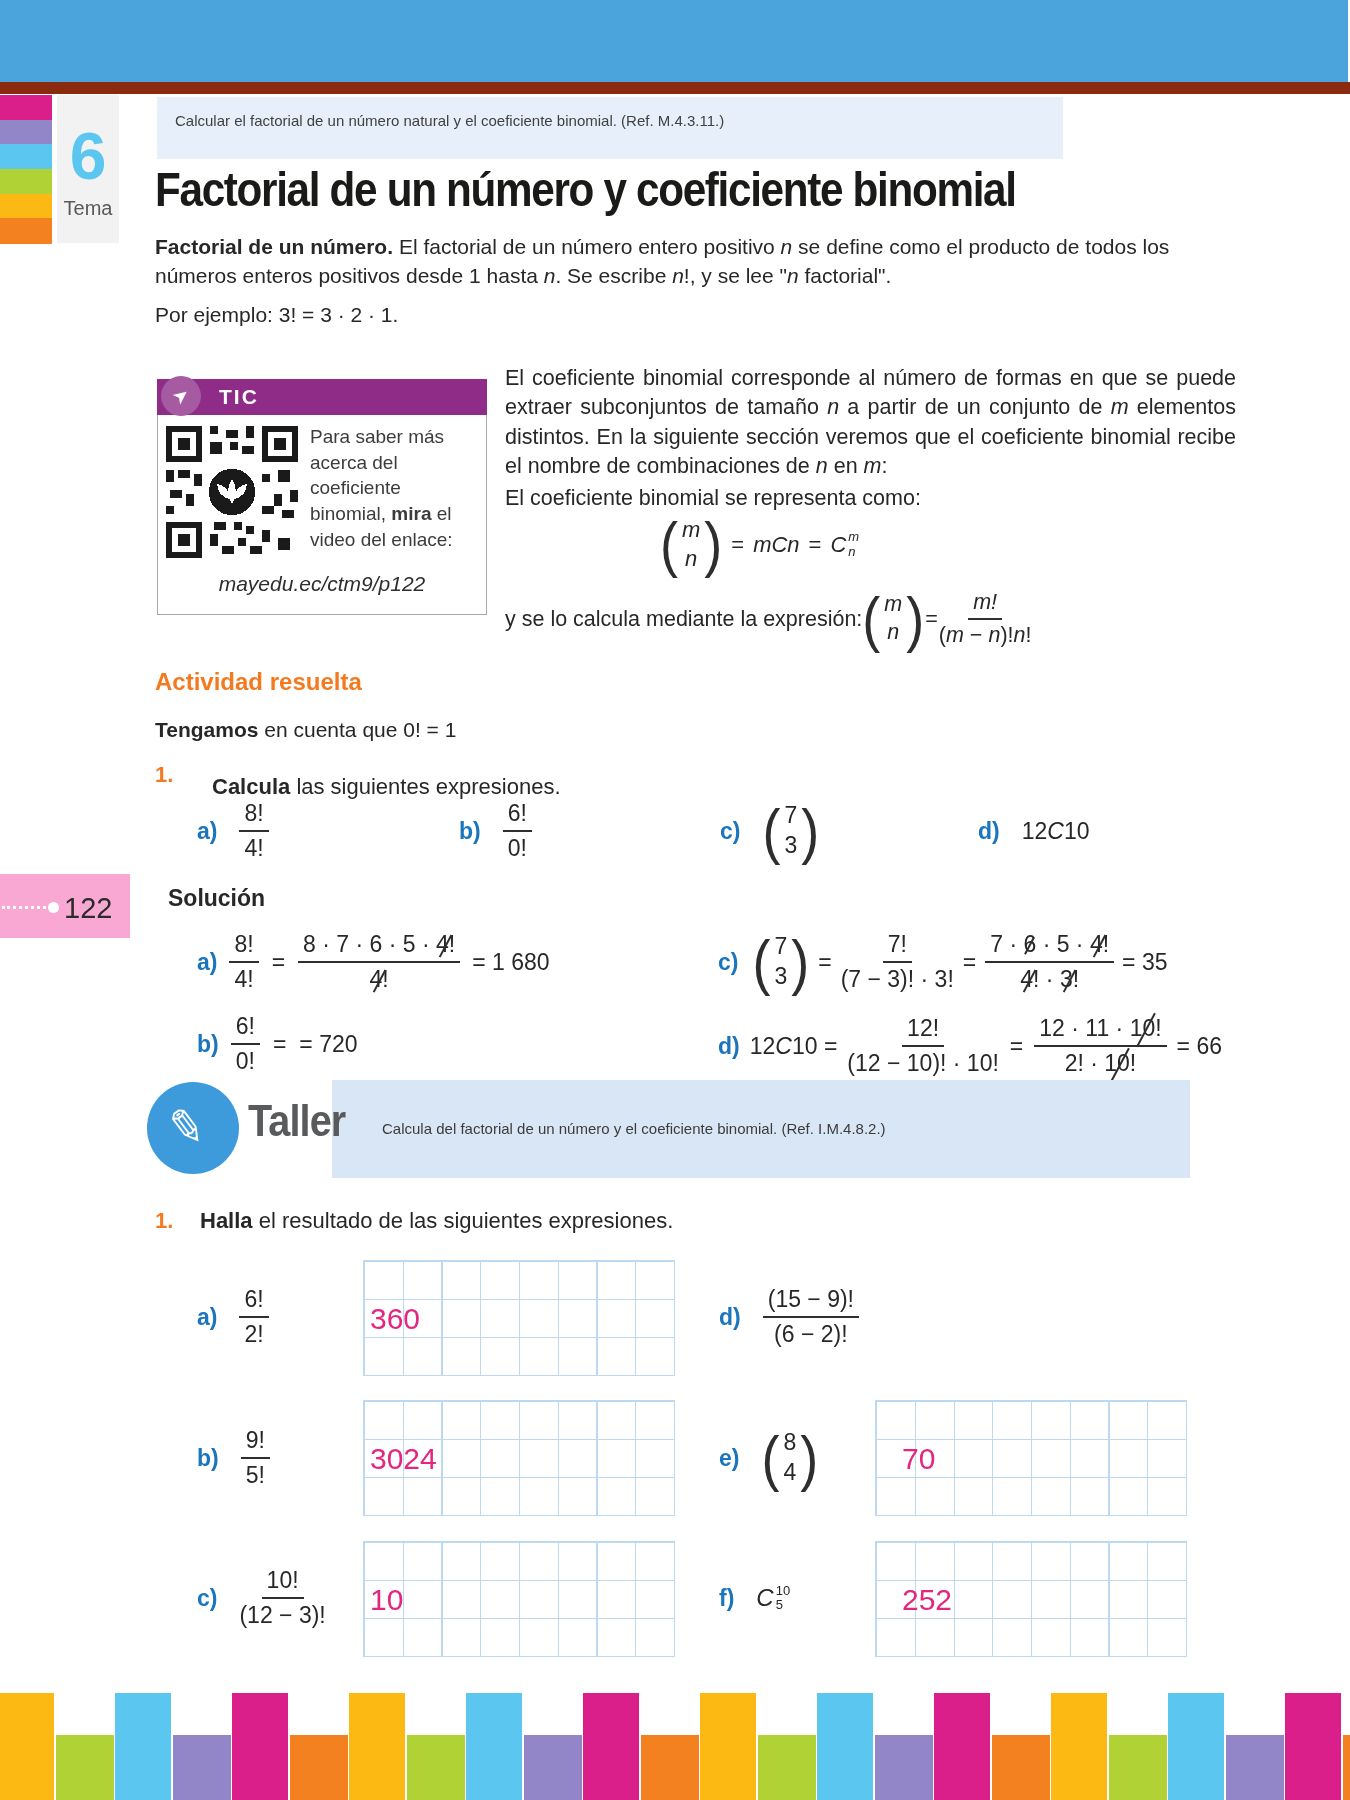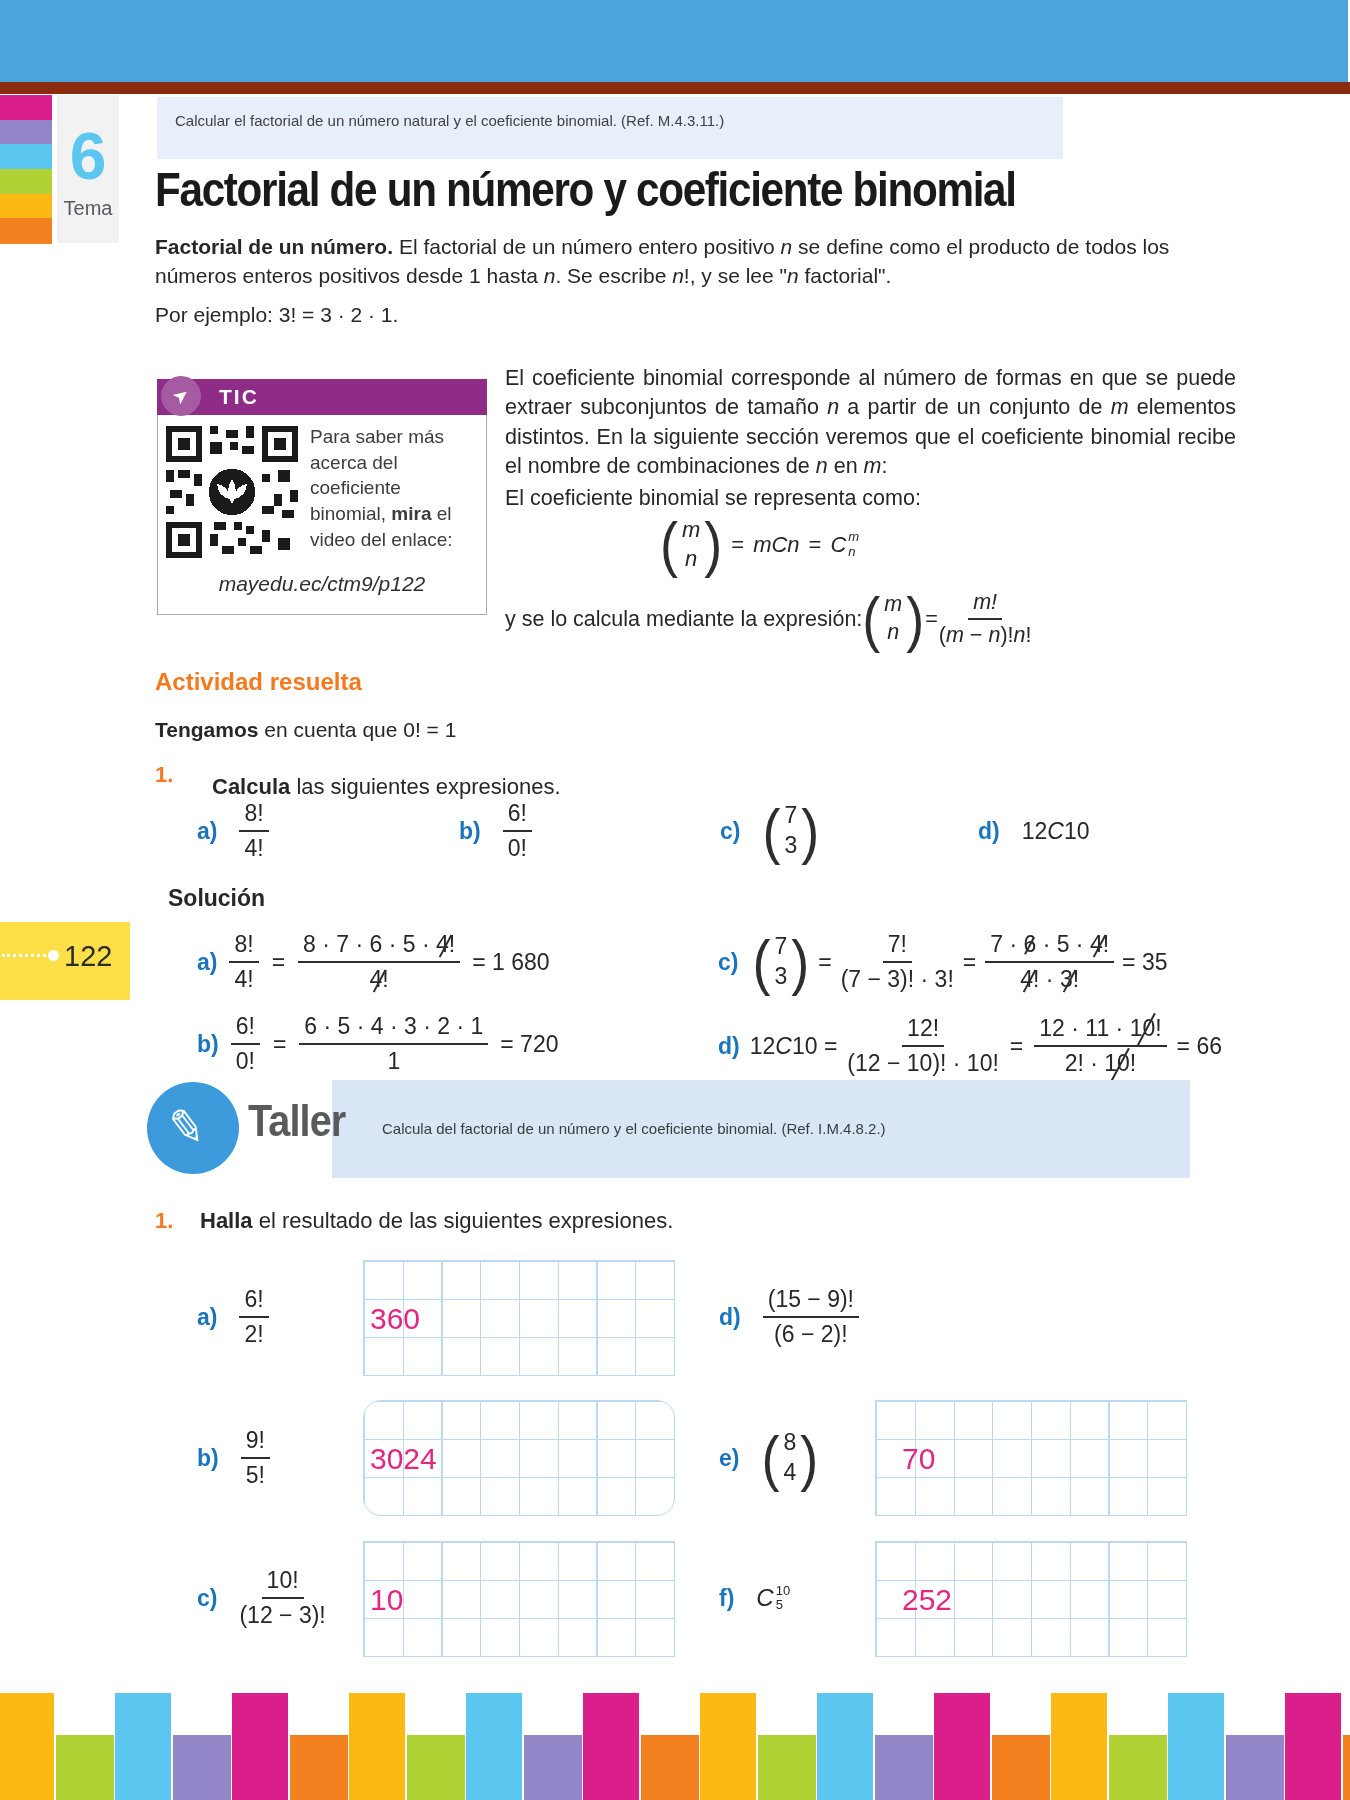--- a/index.html
+++ b/index.html
@@ -195,21 +195,21 @@
         <span>3</span>
       </span>
       <span class="paren">)</span>
     </span>
   </div>
   <div class="ex" style="left:978px;top:794px;height:74px;">
     <span class="lbl">d)</span>
     <span>12<i>C</i>10</span>
   </div>
 
-  <div class="abs" style="left:0;top:874px;width:130px;height:78px;background:#fde047;margin-top:48px;">
+  <div class="abs" style="left:0;top:874px;width:130px;height:64px;background:#f9a8d4;">
     <div class="abs" style="left:2px;top:32px;width:44px;border-top:3px dotted #fff;"></div>
     <div class="abs" style="left:48px;top:28px;width:11px;height:11px;border-radius:50%;background:#fff;"></div>
     <span class="abs" style="left:64px;top:18px;font-size:29px;color:#2b2b2b;">122</span>
   </div>
 
   <h3 class="abs" style="left:155px;top:872px;margin:13px;font-size:23px;font-weight:700;">Solución</h3>
 
   <div class="sol-row" style="left:197px;top:922px;height:80px;">
     <span class="lbl">a)</span>
     <span class="frac">
@@ -247,24 +247,20 @@
     <span>= 35</span>
   </div>
 
   <div class="sol-row" style="left:197px;top:1004px;height:80px;">
     <span class="lbl">b)</span>
     <span class="frac">
       <span class="fn">6!</span>
       <span class="fd">0!</span>
     </span>
     <span class="eq">=</span>
-    <span class="frac">
-      <span class="fn">6 · 5 · 4 · 3 · 2 · 1</span>
-      <span class="fd">1</span>
-    </span>
     <span>= 720</span>
   </div>
 
   <div class="sol-row" style="left:718px;top:1002px;height:88px;gap:10px;">
     <span class="lbl">d)</span>
     <span>12<i>C</i>10 =</span>
     <span class="frac">
       <span class="fn">12!</span>
       <span class="fd">(12 − 10)! · 10!</span>
     </span>
@@ -333,21 +329,21 @@
       <span class="stack">
         <span>10</span>
         <span>5</span>
       </span>
     </span>
   </div>
 
   <div class="grid" style="left:363px;top:1260px;">
     <span class="ans" style="left:6px;">360</span>
   </div>
-  <div class="grid" style="left:363px;top:1400px;border-radius:18px;">
+  <div class="grid" style="left:363px;top:1400px;">
     <span class="ans" style="left:6px;">3024</span>
   </div>
   <div class="grid" style="left:875px;top:1400px;">
     <span class="ans" style="left:26px;">70</span>
   </div>
   <div class="grid" style="left:363px;top:1541px;">
     <span class="ans" style="left:6px;">10</span>
   </div>
   <div class="grid" style="left:875px;top:1541px;">
     <span class="ans" style="left:26px;">252</span>

